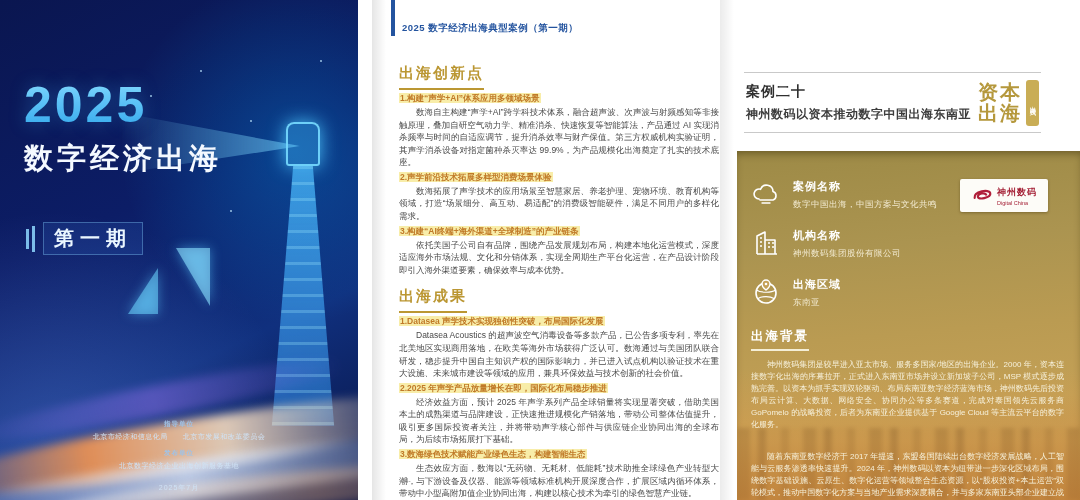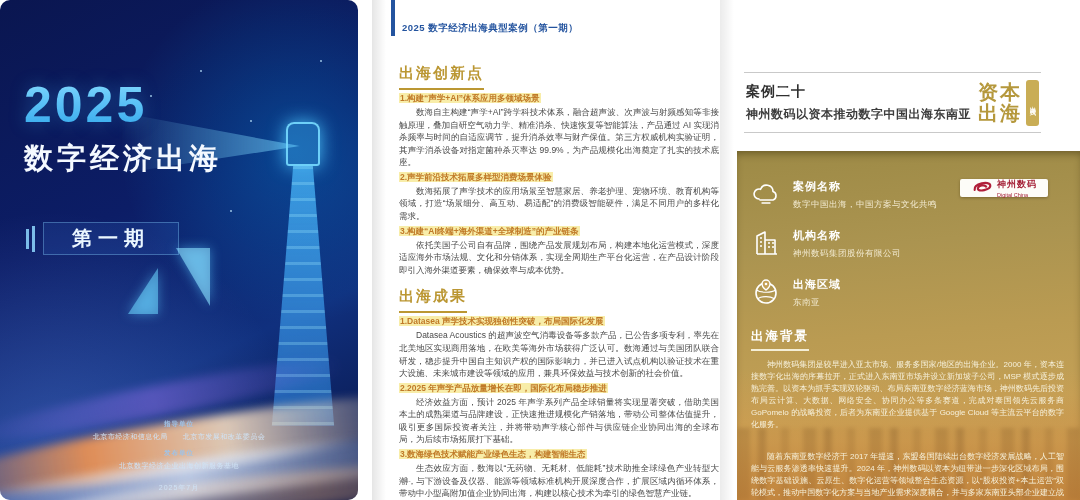--- a/index.html
+++ b/index.html
@@ -5,21 +5,21 @@
   * { margin:0; padding:0; box-sizing:border-box; }
   html,body { width:1080px; height:500px; overflow:hidden; background:#fff;
     font-family:"Liberation Sans", sans-serif; }
   #stage { position:relative; width:1080px; height:500px; background:#fff; }
 
   
   .cover { position:absolute; left:0; top:0; width:358px; height:500px; overflow:hidden;
     background:
       radial-gradient(circle at 82% 30%, rgba(0,170,255,.28), transparent 38%),
       radial-gradient(circle at 15% 92%, rgba(120,160,255,.30), transparent 45%),
-      linear-gradient(155deg, #0a1650 0%, #0c1d66 40%, #10307e 68%, #091445 100%); border-radius: 10px; }
+      linear-gradient(155deg, #0a1650 0%, #0c1d66 40%, #10307e 68%, #091445 100%); }
   .star { position:absolute; width:2px; height:2px; border-radius:50%; background:#bfe8ff; opacity:.8; }
   .beam { position:absolute; left:118px; top:112px; width:182px; height:62px;
     background:linear-gradient(to left, rgba(130,220,255,.55), rgba(130,220,255,0));
     clip-path:polygon(100% 55%, 0 0, 0 100%); filter:blur(2px); }
   .lamp { position:absolute; left:286px; top:122px; width:34px; height:44px;
     border:2px solid rgba(120,220,255,.9); border-radius:8px 8px 3px 3px;
     background:rgba(70,190,255,.35); box-shadow:0 0 18px rgba(80,200,255,.9); }
   .tower { position:absolute; left:262px; top:166px; width:82px; height:260px;
     background:
       repeating-linear-gradient(180deg, rgba(160,235,255,.28) 0 3px, transparent 3px 16px),
@@ -40,21 +40,21 @@
     background:linear-gradient(90deg, rgba(255,255,255,.6), rgba(255,190,130,.5) 50%, transparent 90%); opacity:.75; }
   .cover-year { position:absolute; left:24px; top:76px; font-size:50px; font-weight:800; letter-spacing:3px;
     background:linear-gradient(180deg,#8fe0ff,#2ea5ea); -webkit-background-clip:text; background-clip:text;
     color:transparent; text-shadow:0 0 18px rgba(60,180,255,.35); }
   .cover-t1 { position:absolute; left:24px; top:139px; font-size:29px; font-weight:800; color:#f4f9ff; letter-spacing:4px; }
   .cover-t2 { position:absolute; left:24px; top:177px; font-size:29px; font-weight:800; color:#f4f9ff; letter-spacing:4px; }
   .issue { position:absolute; left:26px; top:222px; display:flex; align-items:center; }
   .issue .bar { width:3px; height:20px; background:#8fd8ff; margin-right:3px; opacity:.85; }
   .issue .bar.b2 { height:26px; margin-right:8px; }
   .issue-text { font-size:20px; font-weight:700; color:#eaf6ff; letter-spacing:6px;
-    border:1px solid rgba(140,215,255,.35); padding:2px 28px; background:rgba(70,150,255,.12); }
+    border:1px solid rgba(140,215,255,.35); padding:2px 10px; background:rgba(70,150,255,.12); }
   .cover-footer { position:absolute; left:0; top:420px; width:100%; text-align:center; color:#cfe2f5; }
   .cf-label { font-size:6.5px; color:#9fc3e8; font-weight:700; letter-spacing:1px; }
   .cf-org { font-size:7px; margin:3px 0 7px; letter-spacing:.5px; }
   .cf-date { font-size:7px; margin-top:12px; letter-spacing:1px; }
 
   
   .page-mid { position:absolute; left:372px; top:0; width:336px; height:500px; background:#fff; }
   .page-mid::before { content:""; position:absolute; left:0; top:0; bottom:0; width:14px;
     background:linear-gradient(90deg, rgba(0,0,0,.10), rgba(0,0,0,0)); }
   .mid-bar { position:absolute; left:19px; top:0; width:4px; height:36px; background:#24549f; }
@@ -87,21 +87,21 @@
   .skyline { position:absolute; left:0; right:0; bottom:0; height:130; height:130px; pointer-events:none; }
   .skyline .bld { position:absolute; left:0; right:0; bottom:0; height:72px; opacity:.65; filter:blur(2px);
     background:repeating-linear-gradient(90deg, rgba(110,78,32,.5) 0 13px, rgba(165,118,52,.18) 13px 21px,
       rgba(95,66,28,.55) 21px 29px, rgba(175,125,58,.22) 29px 44px, rgba(120,85,36,.45) 44px 52px, rgba(185,135,62,.2) 52px 66px); }
   .skyline .haze { position:absolute; left:0; right:0; bottom:0; height:130px;
     background:linear-gradient(180deg, rgba(222,150,70,0), rgba(222,150,70,.35) 55%, rgba(198,124,52,.55)); }
   .info-row { display:flex; align-items:flex-start; margin-bottom:17px; position:relative; }
   .info-icon { width:30px; height:30px; margin-right:12px; flex:0 0 30px; }
   .info-label { font-size:11px; font-weight:700; letter-spacing:1px; color:#fff; margin-bottom:5px; }
   .info-value { font-size:8.5px; color:#f2ead0; letter-spacing:.5px; }
-  .logo-box { position:absolute; right:32px; top:28px; width:88px; height:18px; background:#fdfcf8;
+  .logo-box { position:absolute; right:32px; top:28px; width:88px; height:33px; background:#fdfcf8;
     border-radius:2px; display:flex; align-items:center; justify-content:center; box-shadow:0 1px 3px rgba(60,45,10,.4); }
   .logo-swirl { width:22px; height:22px; margin-right:4px; }
   .logo-cn { font-size:9px; font-weight:800; color:#a41f35; letter-spacing:1px; }
   .logo-en { font-size:5.5px; color:#a41f35; margin-top:1px; }
   .bg-title { display:inline-block; font-size:12.5px; font-weight:700; color:#fff; letter-spacing:2px;
     border-bottom:2px solid #f4eed6; padding-bottom:4px; margin:2px 0 8px; }
   .gold-p { font-size:8px; color:#f6f0da; line-height:1.5; text-align:justify; text-indent:2em; position:relative; }
   .gold-p + .gold-p { margin-top:20px; }
 </style>
 </head>

